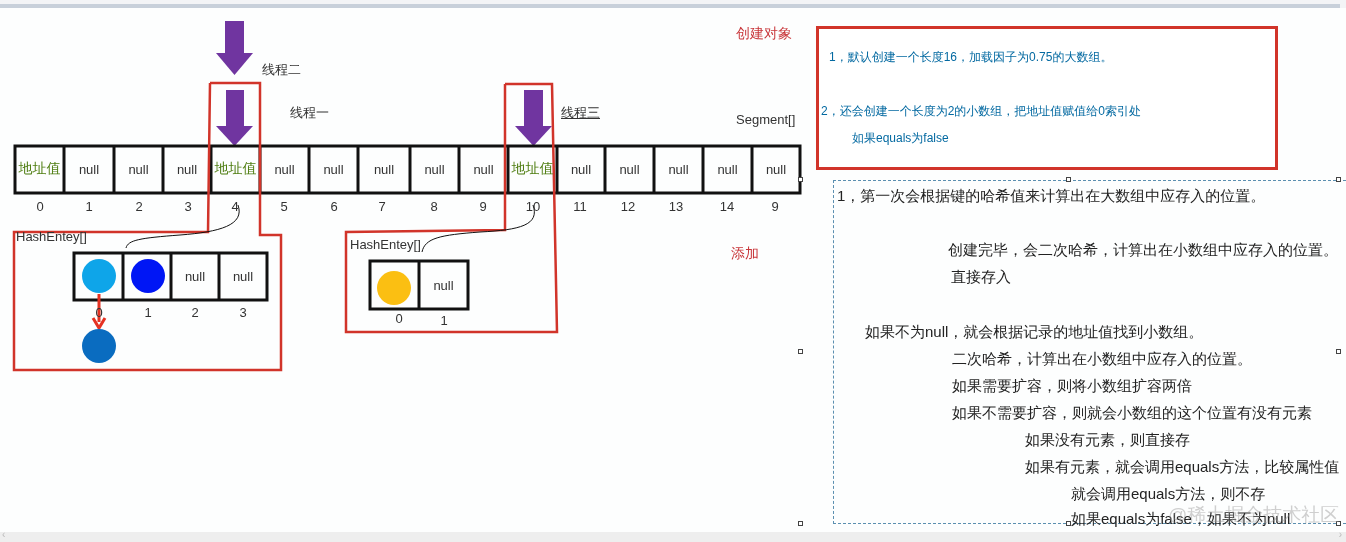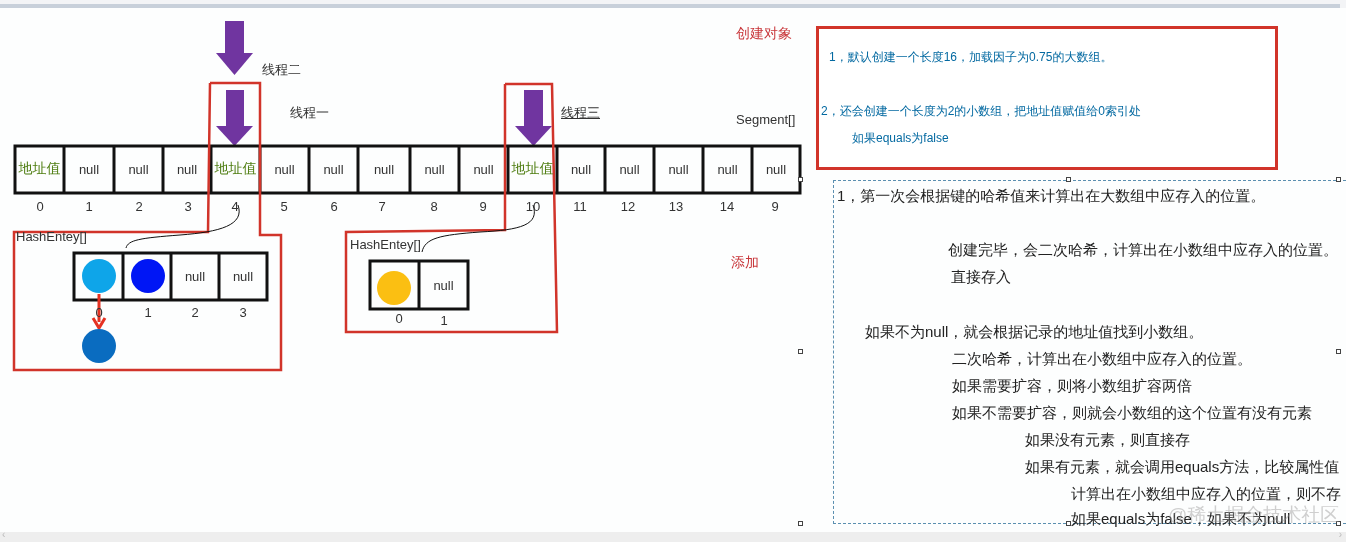--- a/index.html
+++ b/index.html
@@ -147,21 +147,21 @@
 <div class="idx" style="left:661px;">13</div>
 <div class="idx" style="left:712px;">14</div>
 <div class="idx" style="left:760px;">9</div>
 
 <div class="label" style="left:262px;top:35px;margin-top:26px;">线程二</div>
 <div class="label" style="left:262px;top:104px;margin-left:28px;">线程一</div>
 <div class="label" style="left:561px;top:104px;text-decoration:underline;">线程三</div>
 <div class="label" style="left:736px;top:112px;">Segment[]</div>
 
 <div class="label red-label" style="left:736px;top:25px;">创建对象</div>
-<div class="label red-label" style="left:731px;top:254px;">添加</div>
+<div class="label red-label" style="left:731px;top:245px;">添加</div>
 
 <div class="label" style="left:16px;top:229px;">HashEntey[]</div>
 <div class="label" style="left:350px;top:237px;">HashEntey[]</div>
 
 <div class="he-cell" style="left:171px;top:253px;width:48px;height:47px;">null</div>
 <div class="he-cell" style="left:219px;top:253px;width:48px;height:47px;">null</div>
 <div class="small-idx" style="left:89px;top:305px;">0</div>
 <div class="small-idx" style="left:138px;top:305px;">1</div>
 <div class="small-idx" style="left:185px;top:305px;">2</div>
 <div class="small-idx" style="left:233px;top:305px;">3</div>
@@ -179,21 +179,21 @@
 <div class="notes">
   <div class="line" style="left:3px;top:6px;">1，第一次会根据键的哈希值来计算出在大数组中应存入的位置。</div>
   <div class="line" style="left:114px;top:60px;">创建完毕，会二次哈希，计算出在小数组中应存入的位置。</div>
   <div class="line" style="left:117px;top:87px;">直接存入</div>
   <div class="line" style="left:31px;top:142px;">如果不为null，就会根据记录的地址值找到小数组。</div>
   <div class="line" style="left:118px;top:169px;">二次哈希，计算出在小数组中应存入的位置。</div>
   <div class="line" style="left:118px;top:223px;">如果不需要扩容，则就会小数组的这个位置有没有元素</div>
   <div class="line" style="left:118px;top:196px;">如果需要扩容，则将小数组扩容两倍</div>
   <div class="line" style="left:191px;top:250px;">如果没有元素，则直接存</div>
   <div class="line" style="left:191px;top:277px;">如果有元素，就会调用equals方法，比较属性值</div>
-  <div class="line" style="left:237px;top:304px;">计算出在小数组中应存入的位置，则不存</div>
+  <div class="line" style="left:237px;top:304px;">就会调用equals方法，则不存</div>
   <div class="line" style="left:237px;top:329px;">如果equals为false，如果不为null</div>
 </div>
 
 <div class="handle" style="left:798px;top:177px;"></div>
 <div class="handle" style="left:1066px;top:177px;"></div>
 <div class="handle" style="left:1336px;top:177px;"></div>
 <div class="handle" style="left:798px;top:349px;"></div>
 <div class="handle" style="left:1336px;top:349px;"></div>
 <div class="handle" style="left:798px;top:521px;"></div>
 <div class="handle" style="left:1066px;top:521px;"></div>

